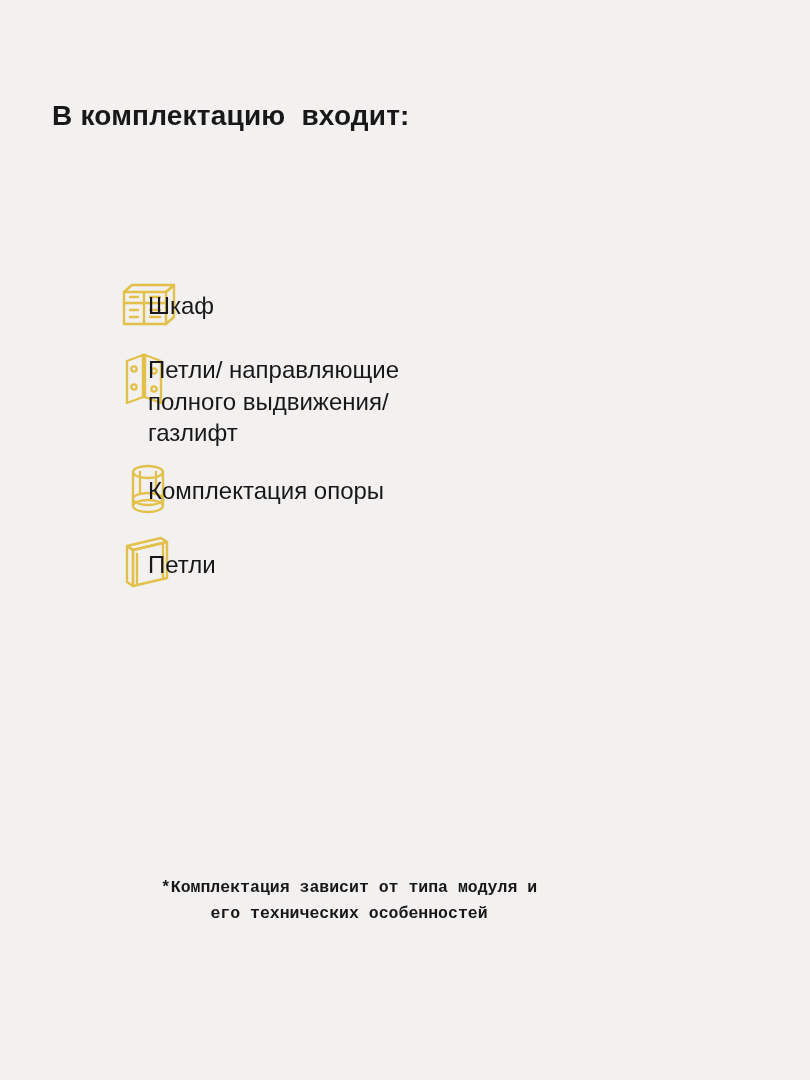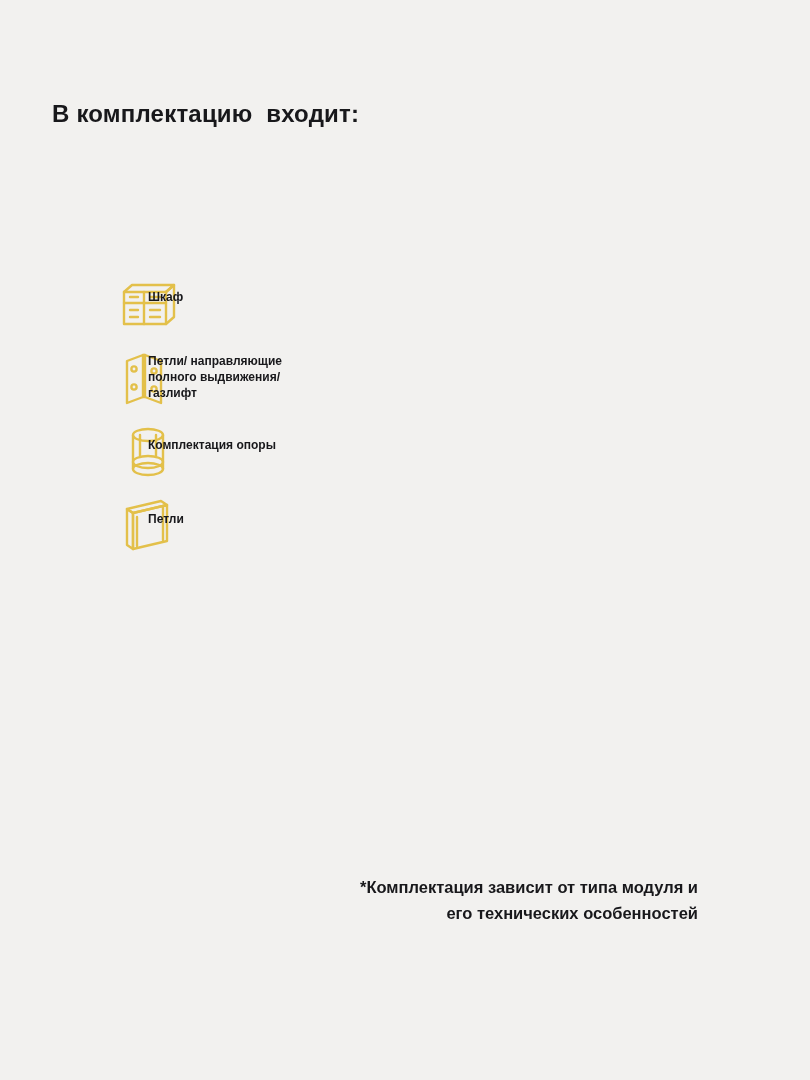--- a/index.html
+++ b/index.html
@@ -18,21 +18,21 @@
   .page {
     width: 810px;
     height: 1080px;
     box-sizing: border-box;
     position: relative;
   }
   .title {
     position: absolute;
     left: 52px;
     top: 100px;
-    font-size: 24px;
+    font-size: 28px;
     font-weight: bold;
     letter-spacing: 0.2px;
     color: #18181b;
     white-space: pre;
   }
   .items {
     position: absolute;
     left: 0;
     top: 276px;
     width: 810px;
@@ -53,42 +53,43 @@
     box-sizing: border-box;
   }
   .icon-box {
     width: 58px;
     height: 58px;
     display: flex;
     align-items: center;
     justify-content: center;
   }
   .item-label {
-    font-size: 12px;
-    font-weight: bold;
+    font-size: 24px;
+    font-weight: normal;
     color: #18181b;
     line-height: 1.32;
     padding-top: 14px;
     max-width: 330px;
     white-space: pre-line;
   }
   .item.tall .item-label {
     padding-top: 4px;
   }
   .footnote {
     position: absolute;
     left: 0;
     top: 875px;
     width: 698px;
-    text-align: right;
+    text-align: center;
     font-size: 16.5px;
     font-weight: bold;
     line-height: 1.55;
     color: #18181b;
     white-space: pre-line;
+    font-family: Liberation Mono, monospace;
   }
   svg { display: block; }
 </style>
 </head>
 <body>
 
 <div class="page">
 
   <div class="title">В комплектацию  входит:</div>
 

